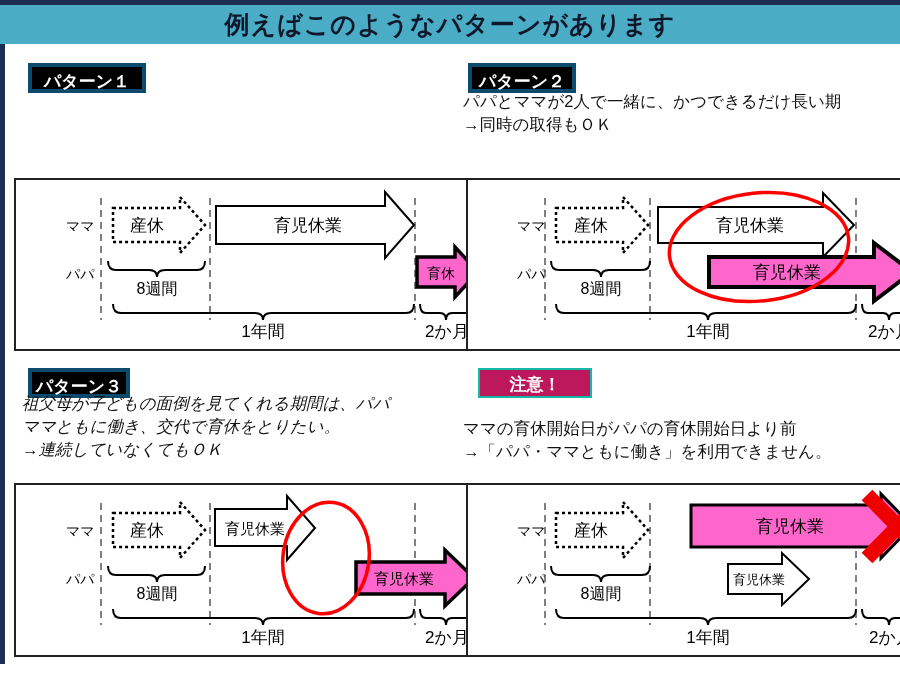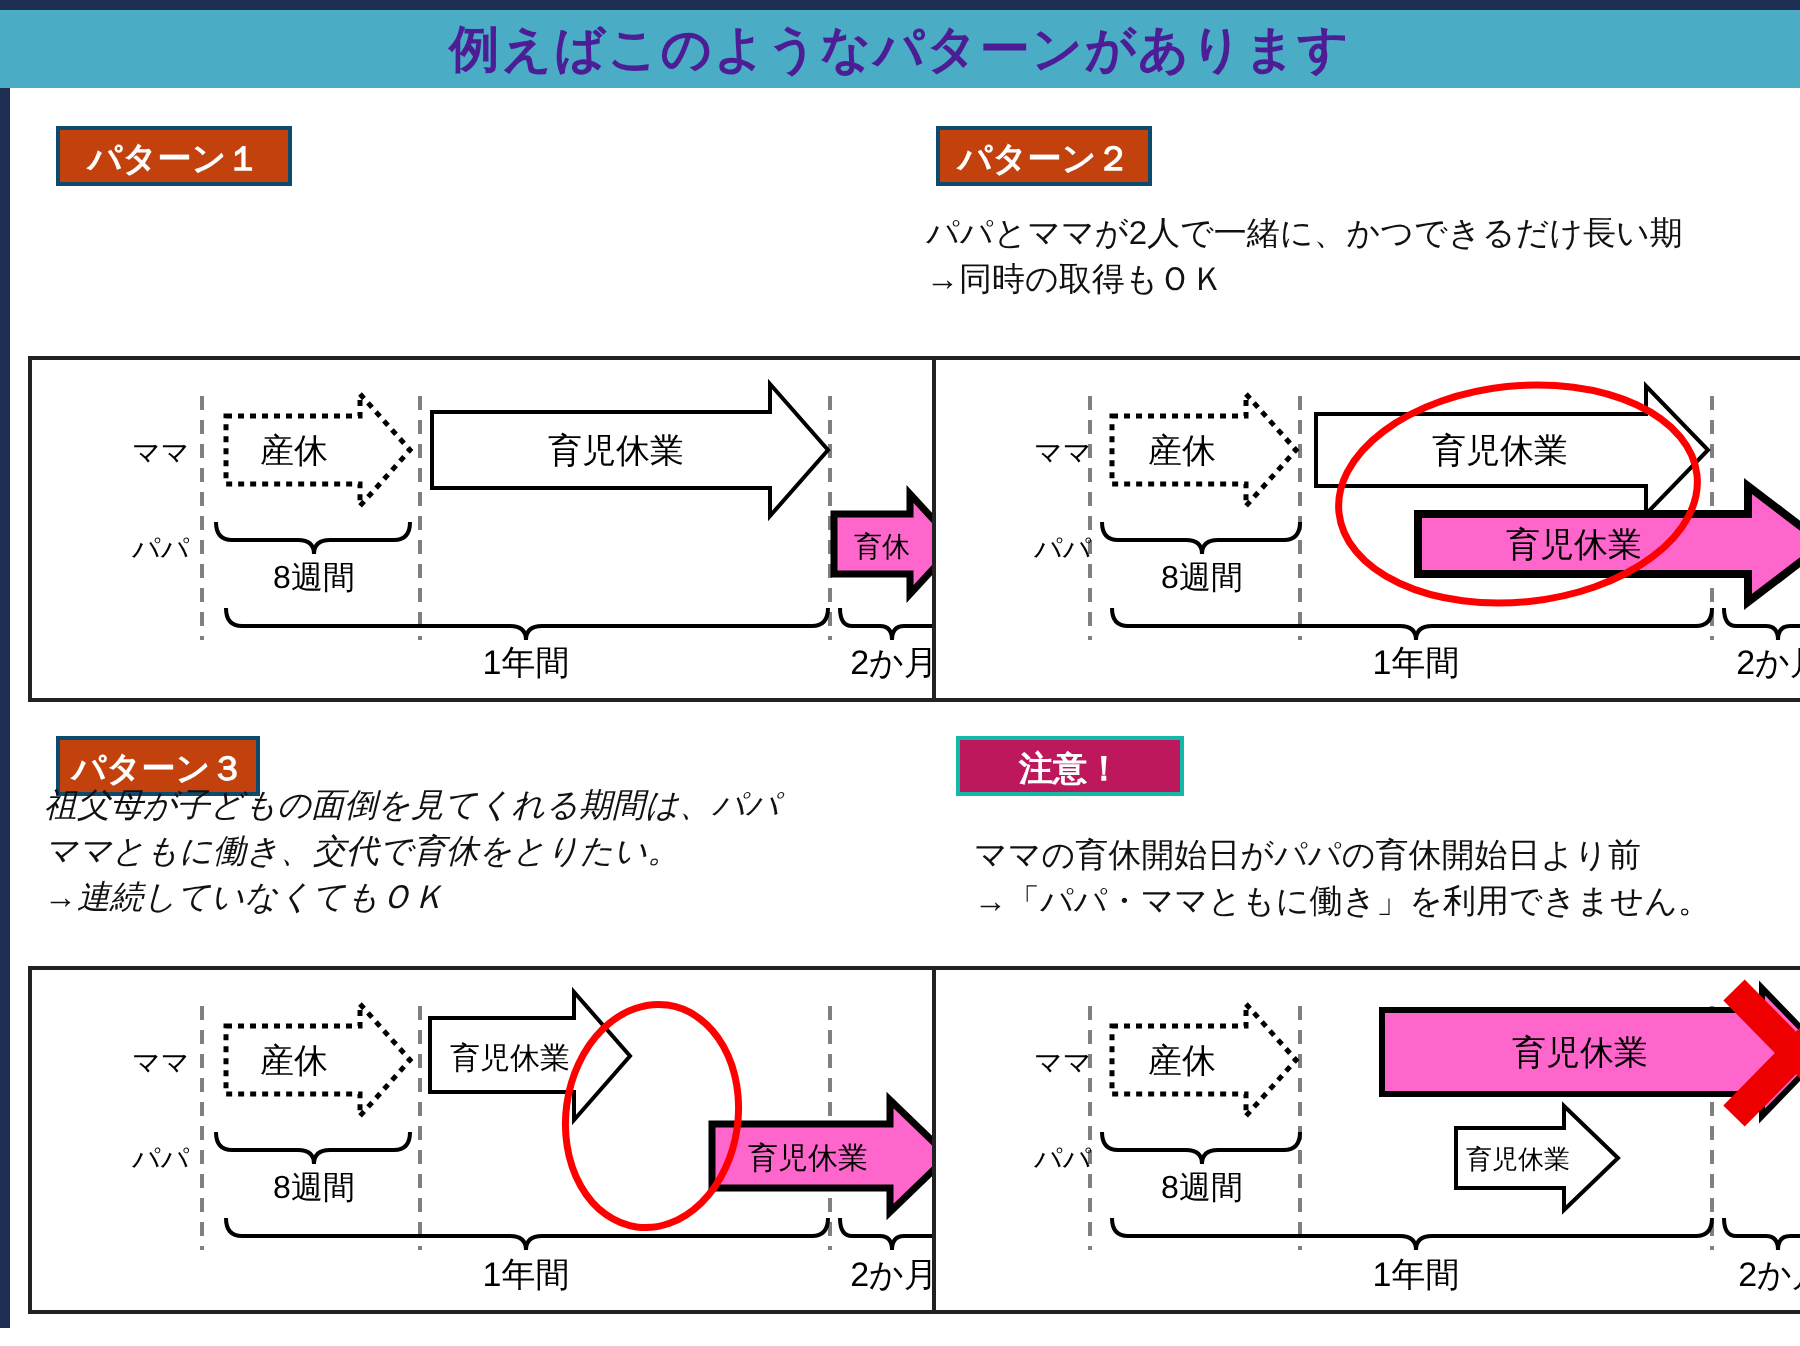--- a/index.html
+++ b/index.html
@@ -8,37 +8,37 @@
     font-family:"Liberation Sans","DejaVu Sans",sans-serif;
     overflow:hidden;color:#111;
   }
   .top-accent{position:absolute;left:0;top:0;width:900px;height:5px;background:#1c2f52;}
   .left-accent{position:absolute;left:0;top:0;width:5px;height:664px;background:#1c2f52;}
   .title-bar{
     position:absolute;left:0;top:5px;width:900px;height:39px;background:#4bacc6;
     display:flex;align-items:center;justify-content:center;
   }
   .title-bar h1{
-    margin:4px;font-size:25px;font-weight:bold;color:#4c1d95;letter-spacing:1px;
+    margin:4px;font-size:25px;font-weight:bold;color:#0f172a;letter-spacing:1px;
   }
   .tag{
     position:absolute;height:30px;line-height:30px;text-align:center;
     color:#ffffff;font-size:17px;font-weight:bold;box-sizing:border-box;
   }
-  .tag.teal{background:#c2410c;border:2px solid #0c4a6e;}
+  .tag.teal{background:#000000;border:4px solid #0c4a6e;}
   .tag.red{background:#be185d;border:2px solid #14b8a6;}
   .tag-p1{left:28px;top:63px;width:118px;}
   .tag-p2{left:468px;top:63px;width:108px;}
   .tag-p3{left:28px;top:368px;width:102px;}
   .tag-warn{left:478px;top:368px;width:114px;}
   .desc{position:absolute;font-size:16.5px;line-height:23px;color:#111;white-space:nowrap;}
   .desc-p1{left:22px;top:113px;}
-  .desc-p2{left:463px;top:106px;}
+  .desc-p2{left:463px;top:90px;}
   .desc-p3{left:22px;top:392px;font-style:italic;}
-  .desc-warn{left:463px;top:417px;margin-left:24px;}
+  .desc-warn{left:463px;top:417px;}
   .diagram{position:absolute;border:2px solid #222;background:#fff;padding-left:47px;}
   .dia-p1{left:14px;top:178px;width:427px;height:169px;}
   .dia-p2{left:466px;top:178px;width:420px;height:169px;}
   .dia-p3{left:14px;top:483px;width:427px;height:170px;}
   .dia-warn{left:466px;top:483px;width:420px;height:170px;}
   .diagram svg{display:block;}
   text{fill:#000;}
 </style>
 </head>
 <body>

